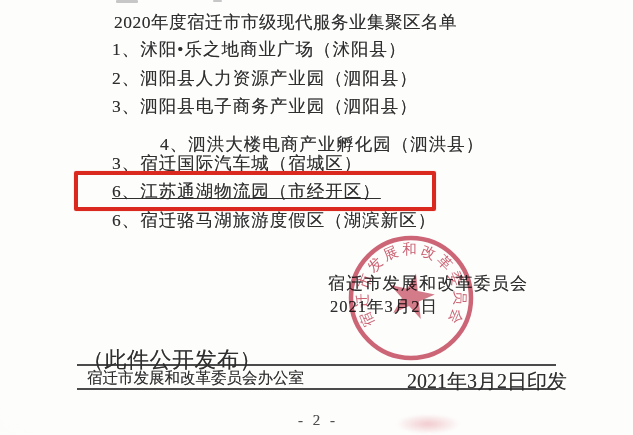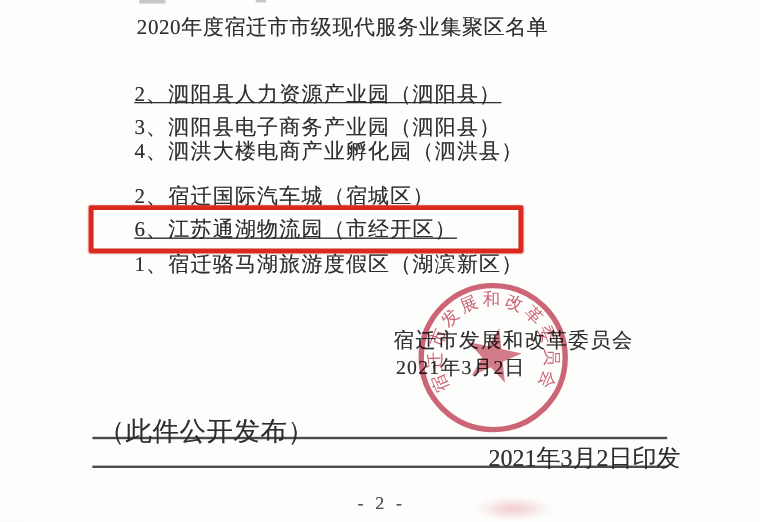--- a/index.html
+++ b/index.html
@@ -13,21 +13,21 @@
     color:#2f2f2f;
   }
   .txt{
     position:absolute;
     white-space:nowrap;
     color:#2f2f2f;
     text-shadow:0 0 0.5px rgba(70,70,70,.55);
   }
   .doc-title{left:114px;top:10px;font-size:17.5px;letter-spacing:0.5px;}
   .list-item{left:112px;font-size:17.5px;letter-spacing:1px;}
-  .i0{top:37px;} .i1{top:66px;text-decoration:underline;} .i2{top:94px;text-align:right;} .i3{top:114px;}
+  .i0{top:37px;} .i1{top:66px;} .i2{top:94px;text-align:right;} .i3{top:132px;margin-left:48px;}
   .i4{top:151px;} .i5{top:179px;text-decoration:underline;} .i6{top:208px;}
   .highlight-box{
     position:absolute;left:74px;top:171px;width:354px;height:32px;
     border:4px solid #da2a1f;border-radius:2px;z-index:5;
     box-shadow:0 0 1px rgba(218,42,31,.6);
   }
   .sig-org{left:328px;top:272px;font-size:17px;letter-spacing:1.2px;}
   .sig-date{left:330px;top:296px;width:196px;text-align:left;font-size:16.5px;letter-spacing:1px;}
   .seal{
     position:absolute;left:340px;top:226px;width:146px;height:142px;
@@ -55,45 +55,47 @@
 </head>
 <body>
 
 <div class="page">
 
   <div class="edge-artifact ea1"></div>
   <div class="edge-artifact ea2"></div>
 
   <div class="txt doc-title">2020年度宿迁市市级现代服务业集聚区名单</div>
 
+  <div class="txt list-item i0">1、沭阳•乐之地商业广场（沭阳县）</div>
   <div class="txt list-item i1">2、泗阳县人力资源产业园（泗阳县）</div>
   <div class="txt list-item i2">3、泗阳县电子商务产业园（泗阳县）</div>
   <div class="txt list-item i3">4、泗洪大楼电商产业孵化园（泗洪县）</div>
-  <div class="txt list-item i4">2、宿迁国际汽车城（宿城区）</div>
+  <div class="txt list-item i4">3、宿迁国际汽车城（宿城区）</div>
   <div class="txt list-item i5">6、江苏通湖物流园（市经开区）</div>
-  <div class="txt list-item i6">1、宿迁骆马湖旅游度假区（湖滨新区）</div>
+  <div class="txt list-item i6">6、宿迁骆马湖旅游度假区（湖滨新区）</div>
 
   <div class="highlight-box"></div>
 
   <div class="txt sig-org">宿迁市发展和改革委员会</div>
   <div class="txt sig-date">2021年3月2日</div>
 
   <svg class="seal" viewBox="340 226 146 142">
     <circle cx="411" cy="298" r="60" fill="none" stroke="#c4485c" stroke-width="4.5" opacity="0.92"></circle>
     <polygon transform="translate(411,297) rotate(12)" points="0,-24 5.4,-7.4 22.8,-7.4 8.7,2.8 14.1,19.4 0,9.2 -14.1,19.4 -8.7,2.8 -22.8,-7.4 -5.4,-7.4" fill="#c4485c" opacity="0.8"></polygon>
     <defs>
       <path id="sealArc" d="M 375 323.2 A 44 44 0 1 1 447 323.2" fill="none"></path>
     </defs>
     <text font-size="14.5" fill="#c4485c" letter-spacing="3" font-family="Liberation Serif, serif" opacity="0.95">
       <textPath href="#sealArc" startOffset="50%" text-anchor="middle">宿迁市发展和改革委员会</textPath>
     </text>
   </svg>
 
   <div class="txt foot-note">（此件公开发布）</div>
   <div class="rule rule1"></div>
+  <div class="txt foot-office">宿迁市发展和改革委员会办公室</div>
   <div class="txt foot-printdate">2021年3月2日印发</div>
   <div class="rule rule2"></div>
 
   <div class="ink-smudge"></div>
 
   <div class="txt page-num">- 2 -</div>
 
 </div>
 
 </body></html>

